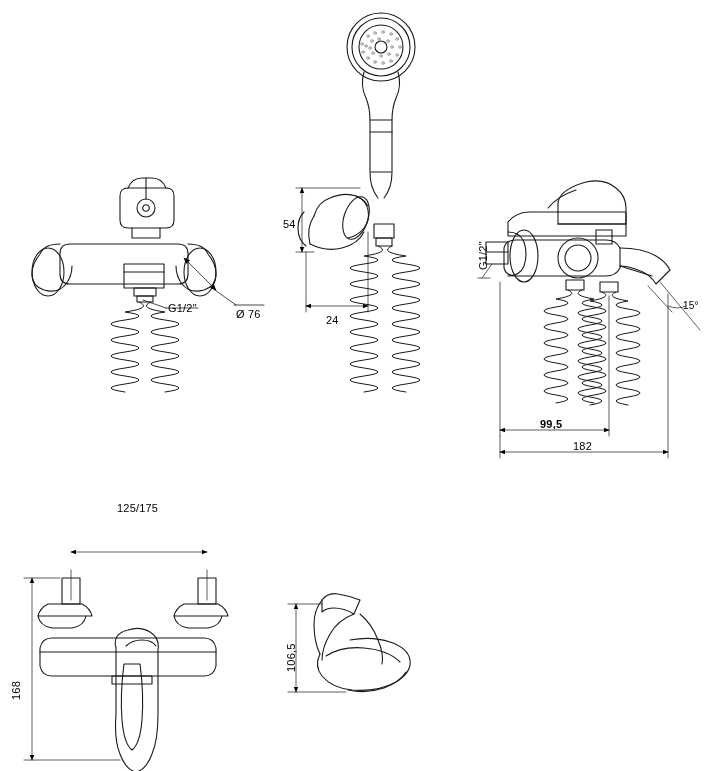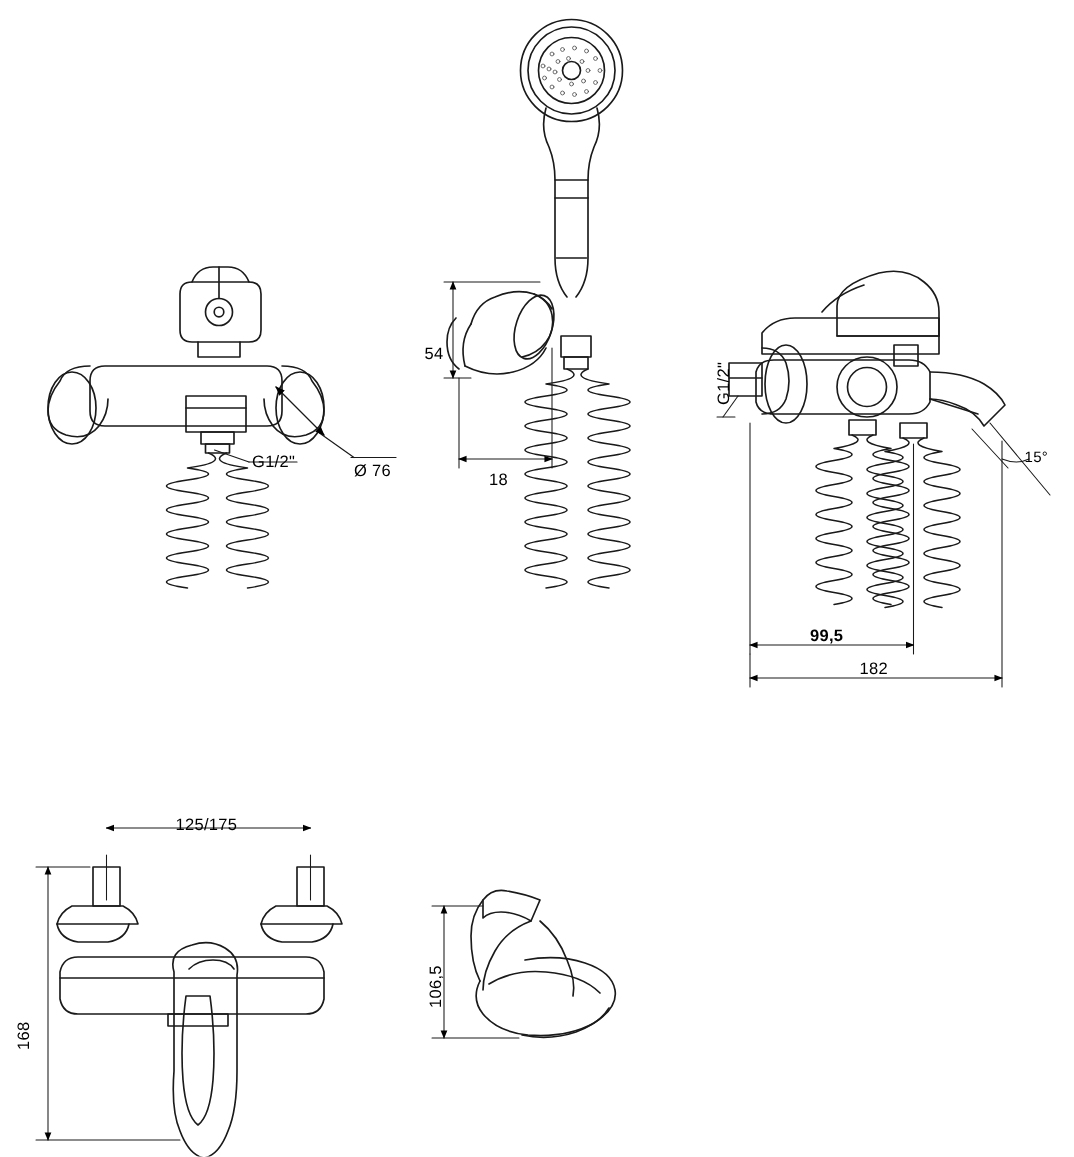--- a/index.html
+++ b/index.html
@@ -281,31 +281,31 @@
         <line x1="296" y1="604" x2="296" y2="692" marker-start="url(#arrHead)" marker-end="url(#arrHead)"></line>
       </g>
 
     </g>
   </svg>
 
   <div class="dimtext" style="left:168px; top:302px;">G1/2"</div>
 
   <div class="dimtext" style="left:236px; top:308px;">Ø 76</div>
 
-  <div class="dimtext" style="left:283px; top:230px;">54</div>
-
-  <div class="dimtext" style="left:326px; top:314px;">18</div>
+  <div class="dimtext" style="left:283px; top:218px;">54</div>
+
+  <div class="dimtext" style="left:326px; top:314px;">24</div>
 
   <div class="dimtext vert" style="left:477px; top:270px;">G1/2"</div>
 
   <div class="dimtext small" style="left:683px; top:300px;text-align:right;">15°</div>
 
   <div class="dimtext" style="left:540px; top:418px;font-weight:bold;">99,5</div>
 
   <div class="dimtext" style="left:573px; top:440px;">182</div>
 
-  <div class="dimtext" style="left:117px; top:544px;">125/175</div>
+  <div class="dimtext" style="left:117px; top:502px;">125/175</div>
 
   <div class="dimtext vert" style="left:10px; top:700px;">168</div>
 
   <div class="dimtext vert" style="left:285px; top:672px;">106,5</div>
 
 </div>
 
 </body></html>

